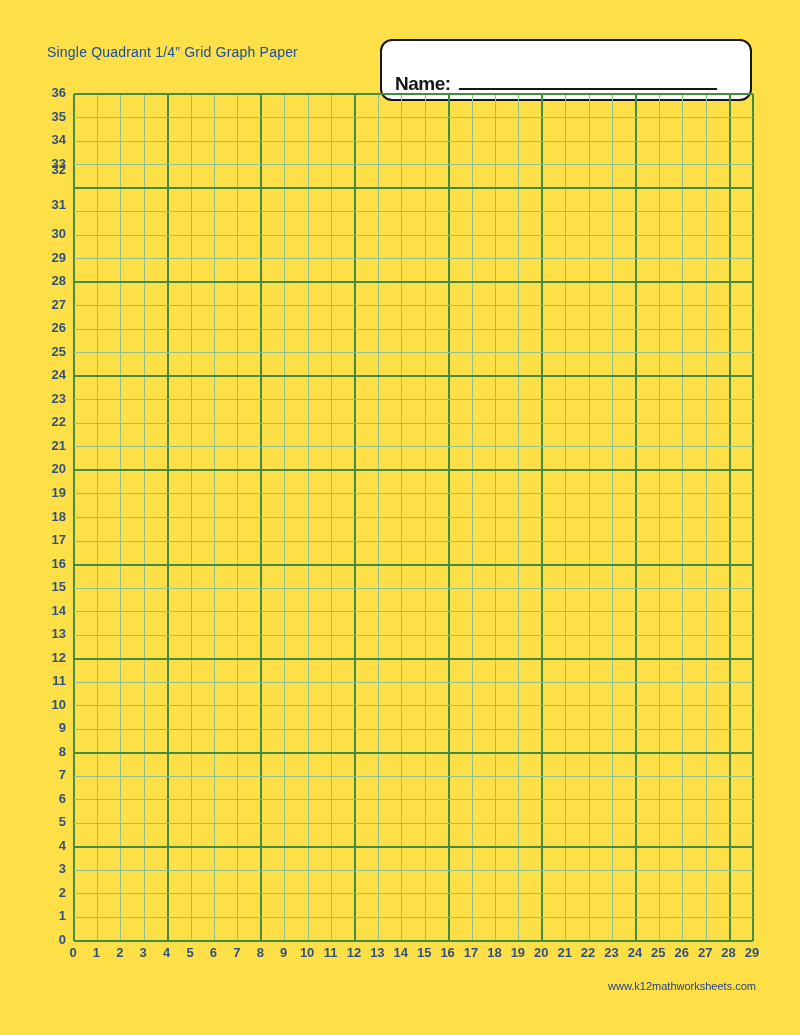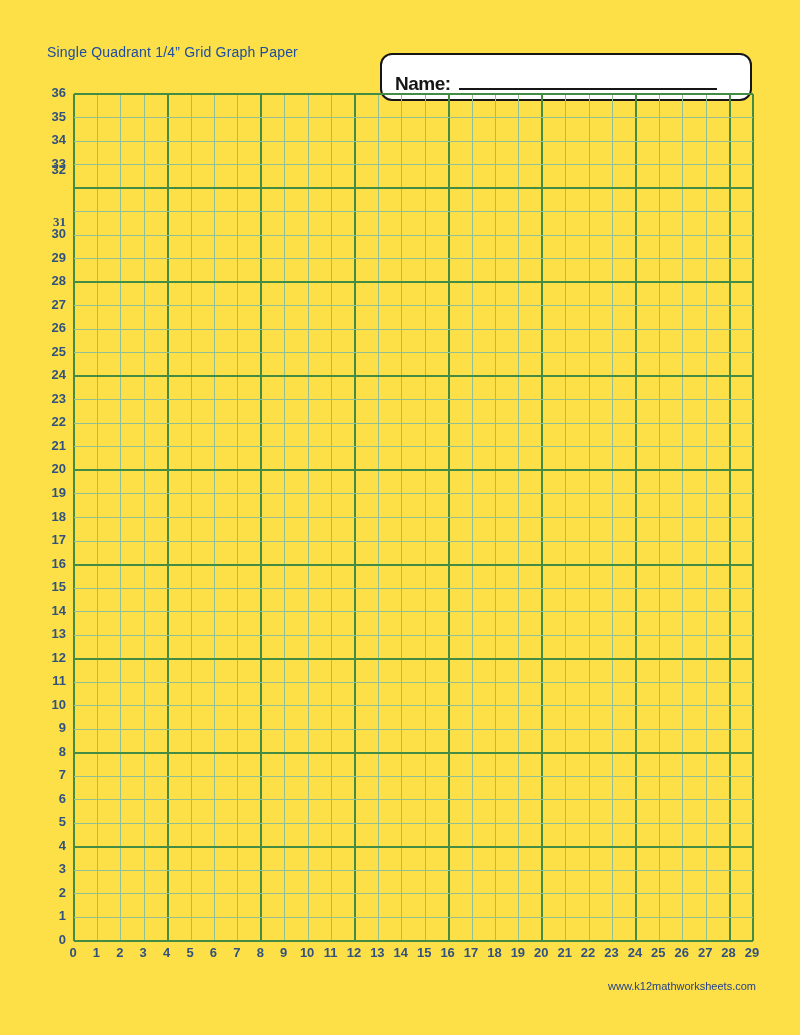--- a/index.html
+++ b/index.html
@@ -25,23 +25,23 @@
     top: 44px;
     font-size: 14px;
     font-weight: 500;
     color: var(--title-blue, #1c4da1);
     letter-spacing: 0.2px;
     white-space: nowrap;
   }
   .name-box {
     position: absolute;
     left: 380px;
-    top: 53px;
+    top: 39px;
     width: 372px;
-    height: 48px;
+    height: 62px;
     box-sizing: border-box;
     border: 2.5px solid var(--ink, #161616);
     border-radius: 12px;
     display: flex;
     align-items: flex-end;
     padding: 0 0 6px 13px;
     background: #ffffff;
   }
   .name-label {
     font-weight: bold;
@@ -197,21 +197,21 @@
       <line x1="0" y1="823.4722222222223" x2="679" y2="823.4722222222223" stroke="#93c093" stroke-width="1"></line>
       <line x1="0" y1="847" x2="679" y2="847" stroke="#448c44" stroke-width="2"></line>
     </svg>
 
   <div id="y-labels">
       <div class="ylabel" style="top: -9px;">36</div>
       <div class="ylabel" style="top: 14.5278px;">35</div>
       <div class="ylabel" style="top: 38.0556px;">34</div>
       <div class="ylabel" style="top: 61.5833px;">33</div>
       <div class="ylabel" style="top: 68px;">32</div>
-      <div class="ylabel" style="top: 120px; font-family: Liberation Serif, serif;">31</div>
+      <div class="ylabel" style="top: 103px;">31</div>
       <div class="ylabel" style="top: 132.167px;">30</div>
       <div class="ylabel" style="top: 155.694px;">29</div>
       <div class="ylabel" style="top: 179.222px;">28</div>
       <div class="ylabel" style="top: 202.75px;">27</div>
       <div class="ylabel" style="top: 226.278px;">26</div>
       <div class="ylabel" style="top: 249.806px;">25</div>
       <div class="ylabel" style="top: 273.333px;">24</div>
       <div class="ylabel" style="top: 296.861px;">23</div>
       <div class="ylabel" style="top: 320.389px;">22</div>
       <div class="ylabel" style="top: 343.917px;">21</div>

